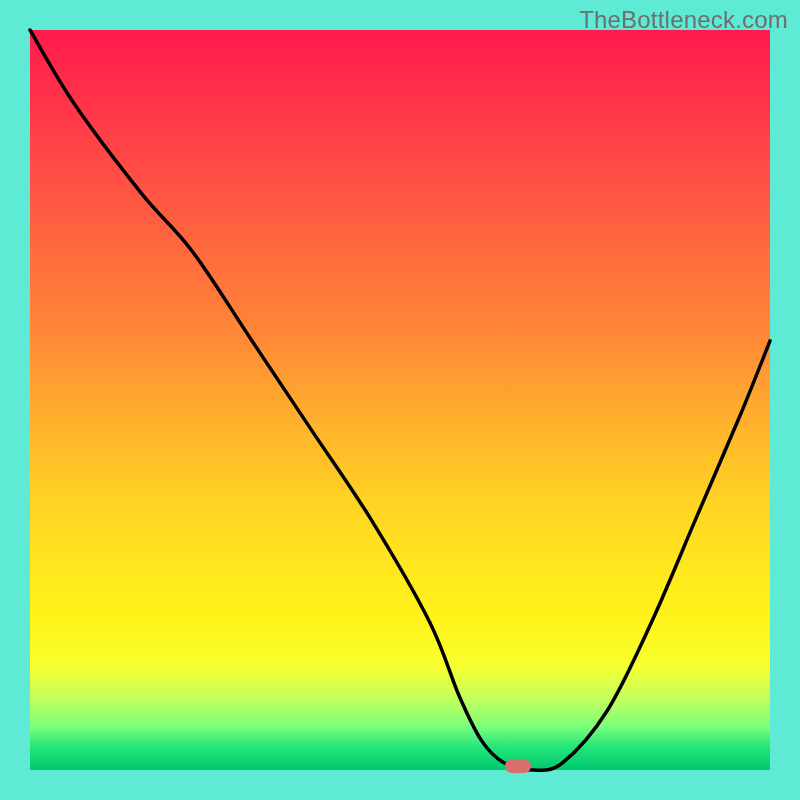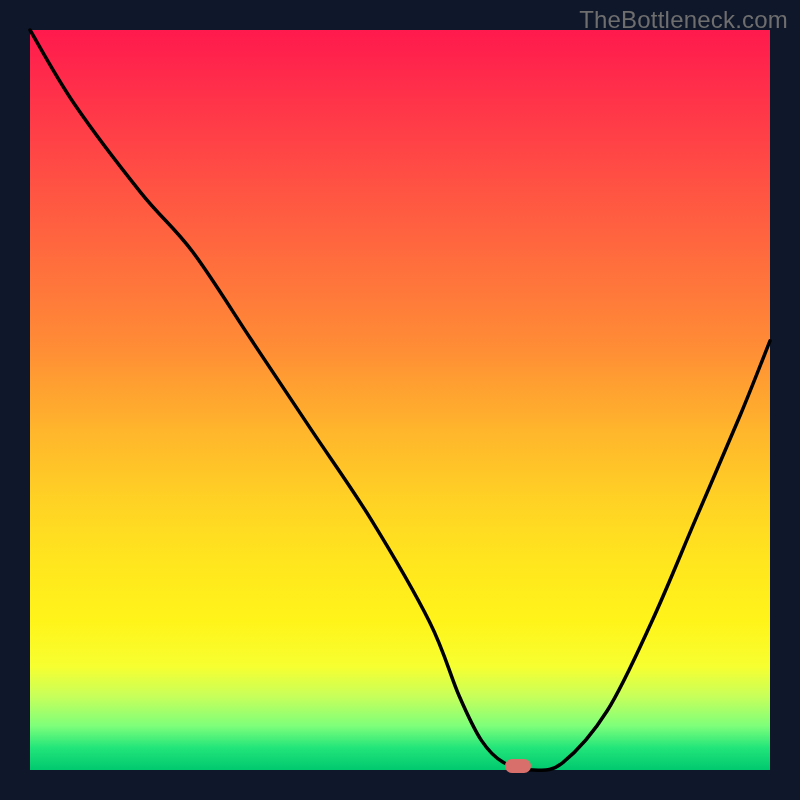--- a/index.html
+++ b/index.html
@@ -8,21 +8,21 @@
     width: 800px;
     height: 800px;
     background: #000;
     overflow: hidden;
     font-family: Arial, Helvetica, sans-serif;
   }
   .frame {
     position: relative;
     width: 800px;
     height: 800px;
-    background: #0f172a;
+    background: #5eead4;
   }
   .plot-area {
     position: absolute;
     left: 30px;
     top: 30px;
     width: 740px;
     height: 740px;
     
     background: linear-gradient(to bottom,
       #ff1a4d 0%,

